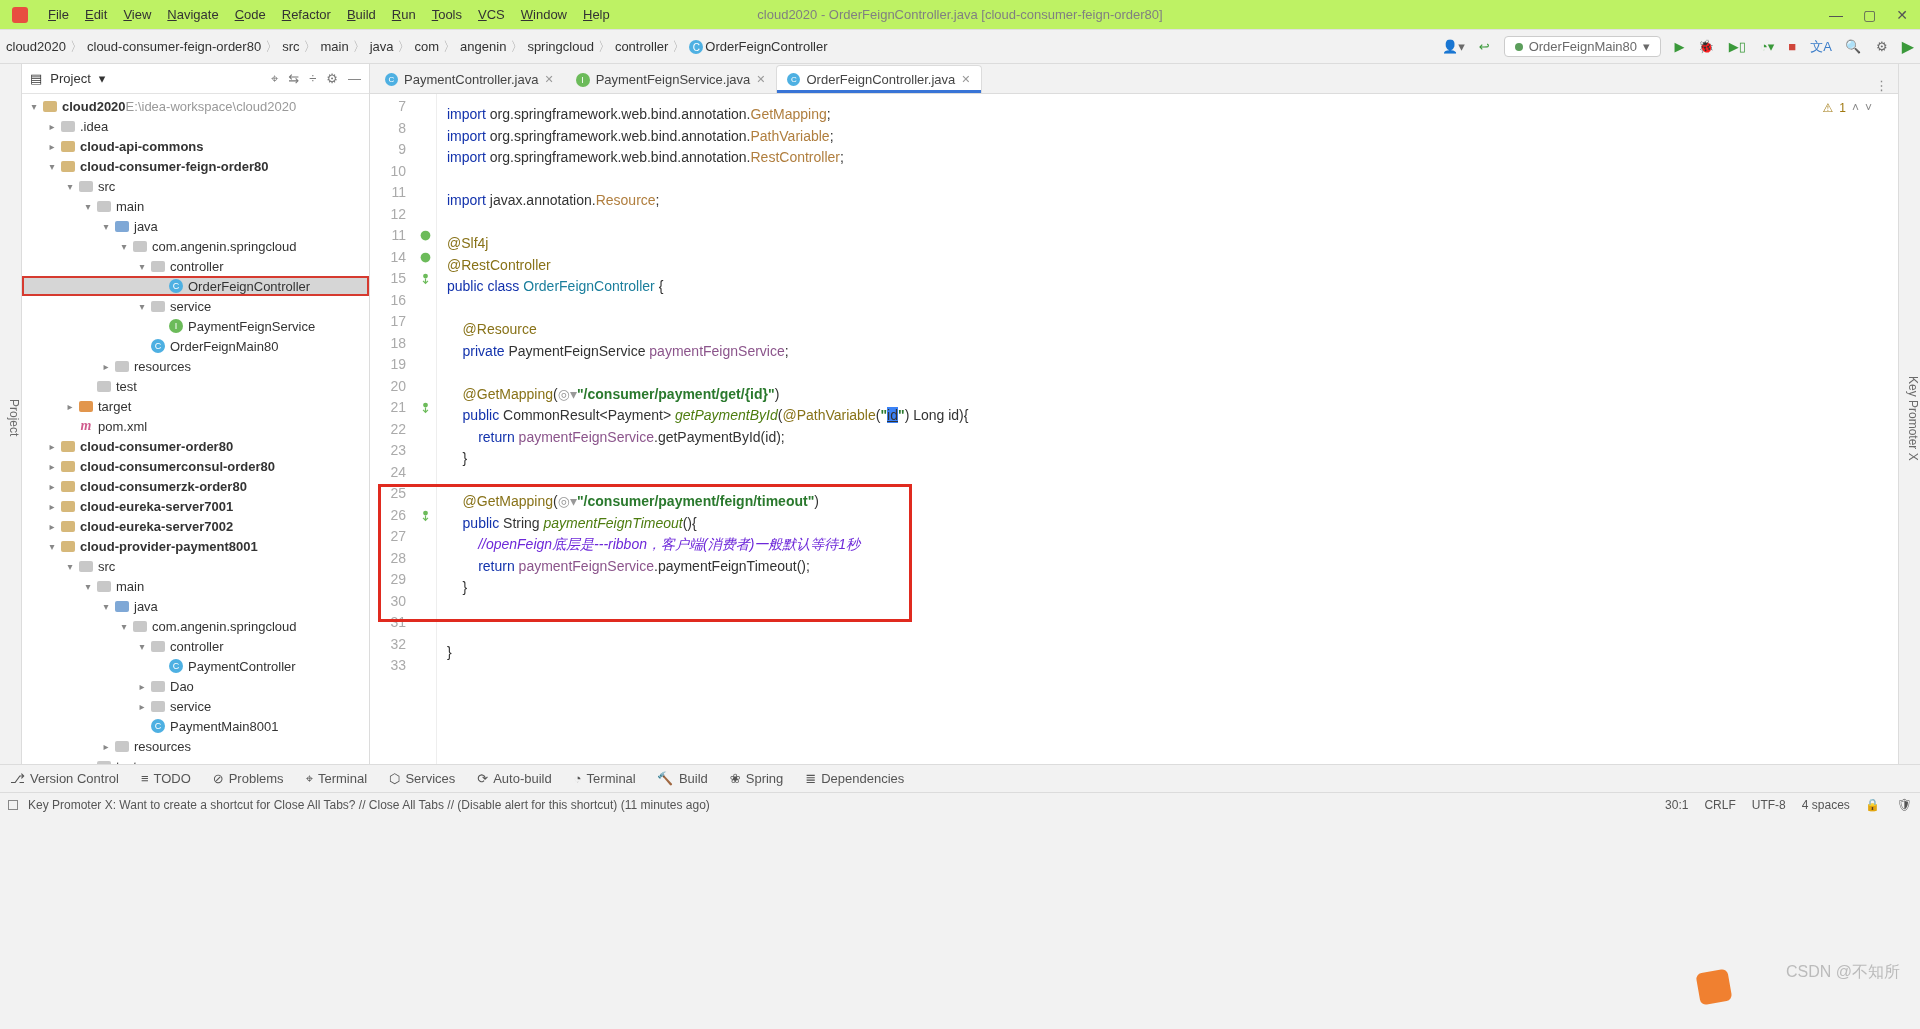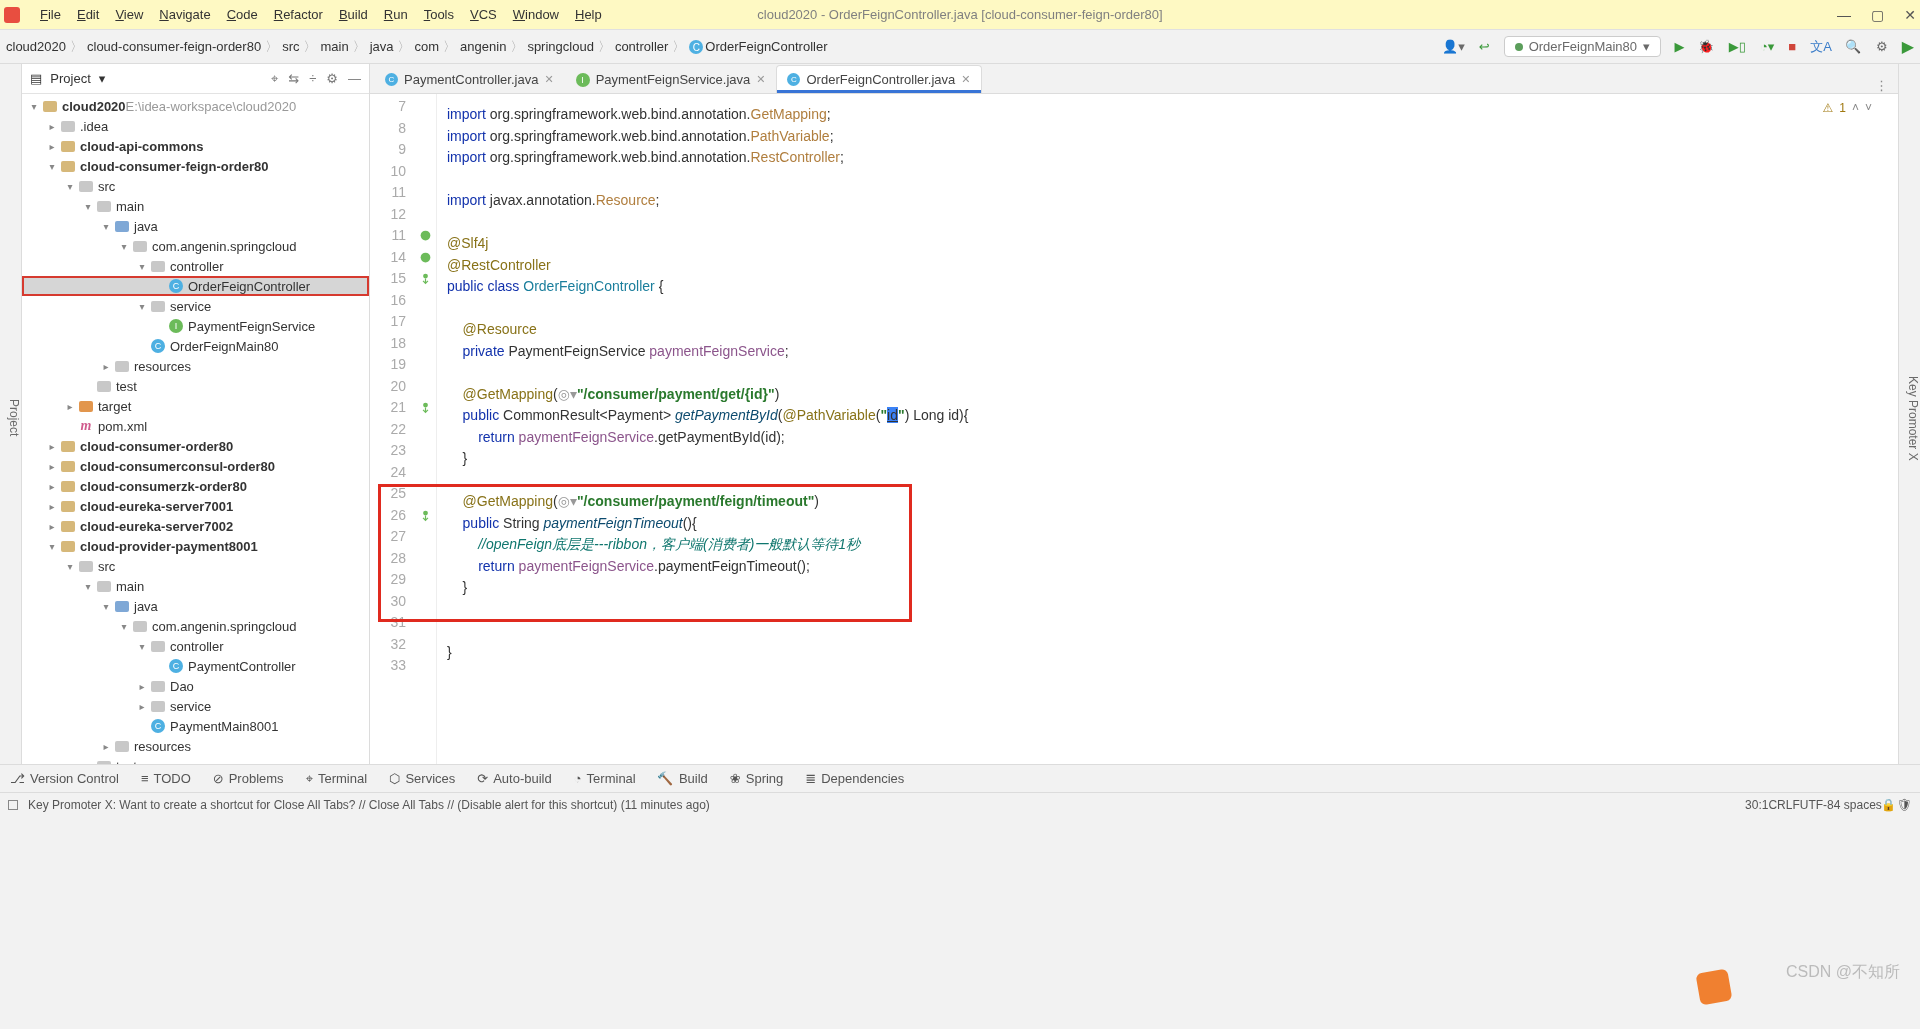--- a/index.html
+++ b/index.html
@@ -1,17 +1,17 @@
 <!DOCTYPE html>
 <html><head>
 <meta charset="utf-8">
 <style>
 * { margin:0; padding:0; box-sizing:border-box; font-family:"Segoe UI",Arial,sans-serif; }
 body { width:1920px; height:1029px; background:#f2f2f2; font-size:13px; color:#333; overflow:hidden; position:relative; }
-.titlebar{height:30px;display:flex;align-items:center;padding:0 4px;background:#fef9c3;border-bottom:1px solid #e0e0e0;}
+.titlebar{height:30px;display:flex;align-items:center;padding:0 12px;background:#bef264;border-bottom:1px solid #e0e0e0;}
 .tb-icon{width:16px;height:16px;background:#e84e40;border-radius:3px;margin-right:14px;}
 .menubar{display:flex;gap:4px;flex-grow:1;}
 .menubar span{padding:2px 6px;cursor:pointer;}
 .menubar span:first-letter{text-decoration:underline;}
 .winlabel{color:#808080;position:absolute;left:50%;transform:translateX(-50%);}
 .winbtns{display:flex;gap:20px;margin-left:auto;font-size:14px;color:#555;}
 .navbar{height:34px;display:flex;align-items:center;background:#f2f2f2;border-bottom:1px solid #dcdcdc;padding:0 6px;}
 .crumbs{display:flex;align-items:center;gap:4px;font-size:13px;}
 .crumbs .sep{color:#aaa;}
 .crumbs .icon-c{display:inline-flex;width:14px;height:14px;border-radius:50%;background:#4eb0e2;color:#fff;font-size:10px;align-items:center;justify-content:center;margin-right:2px;}
@@ -59,31 +59,31 @@
 .gi svg{width:13px;height:13px;}
 .codearea{flex:1;padding:2px 0 0 10px;white-space:pre;position:relative;margin-top:8px;}
 .kw{color:#1232ac;}
 .ann{color:#887218;}
 .typ{color:#1a7e9c;}
 .str{color:#2a792d;font-weight:bold;}
 .str.u{}
 .cls{color:#b07e3e;}
 .fld{color:#8b548b;}
 .param{background:#3b82f6;text-decoration:underline;}
-.meth{color:#0c4a6e;font-style:italic;}
-.cmt{color:#0f766e;font-style:italic;text-align:right;}
+.meth{color:#4d7c0f;font-style:italic;}
+.cmt{color:#6d28d9;font-style:italic;text-align:right;}
 .caretln{position:absolute;left:0;right:40px;height:21.5px;background:#fdfae3;border-top:1px solid #eee8c0;border-bottom:1px solid #eee8c0;z-index:-1;}
 .redbox{position:absolute;border:3px solid #e02a1f;pointer-events:none;}
 .warnbar{position:absolute;top:4px;right:26px;display:flex;align-items:center;gap:6px;color:#a07810;font-size:12px;}
 .warnbar .carets{color:#888;display:flex;gap:6px;}
 .rightgutter{width:22px;background:#f2f2f2;border-left:1px solid #dcdcdc;writing-mode:vertical-rl;display:flex;flex-direction:column;align-items:center;padding-top:8px;font-size:12px;color:#6a6a6a;gap:24px;}
 .bottomtabs{height:28px;background:#f2f2f2;border-top:1px solid #dcdcdc;display:flex;align-items:center;padding:0 10px;gap:22px;font-size:13px;color:#555;}
 .bottomtabs .bt{display:flex;align-items:center;gap:5px;}
 .status{height:24px;background:#f2f2f2;border-top:1px solid #dcdcdc;display:flex;align-items:center;padding:0 8px;font-size:12px;color:#555;gap:10px;}
-.status .sp{margin-left:auto;display:flex;align-items:flex-start;}
+.status .sp{margin-left:auto;display:flex;gap:16px;align-items:flex-start;}
 .sq{width:10px;height:10px;border:1px solid #888;}
 .watermark{position:absolute;right:20px;bottom:46px;font-size:16px;color:#bbb;}
 .simeicon{position:absolute;right:190px;bottom:26px;width:32px;height:32px;background:#f08030;border-radius:6px;transform:rotate(-10deg);}
 </style>
 </head>
 <body>
 
 <div class="titlebar">
   <div class="tb-icon"></div>
   <div class="menubar" id="menubar">

